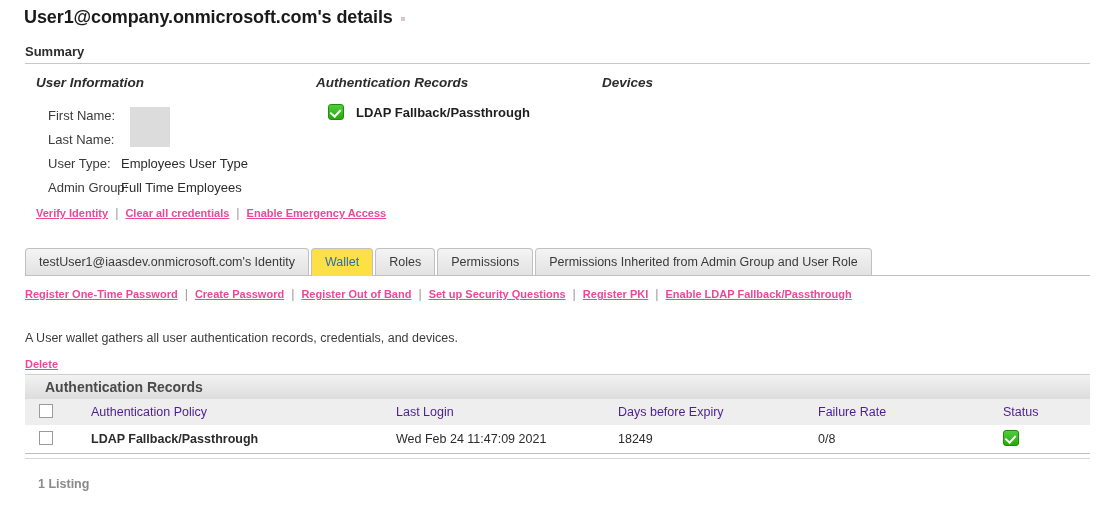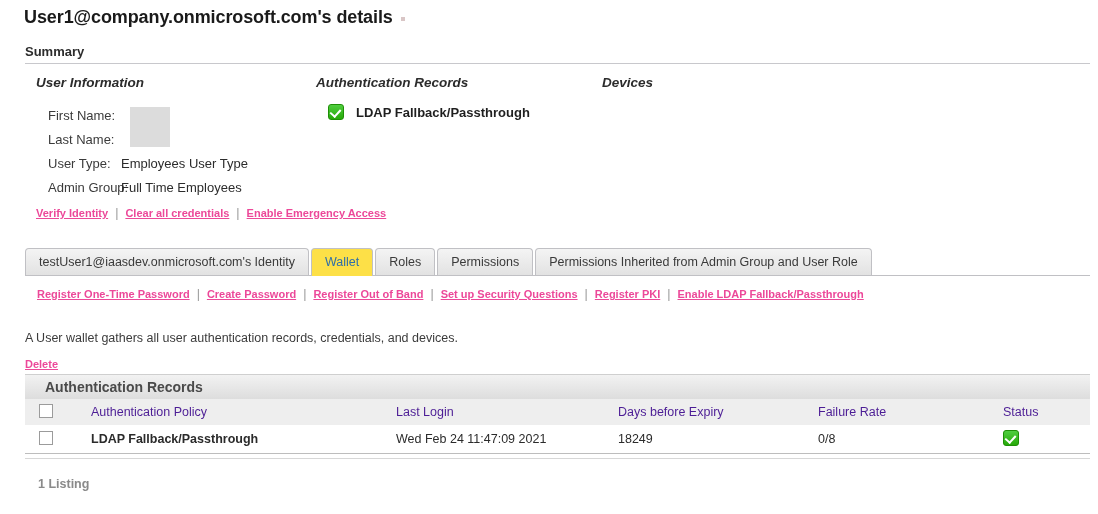--- a/index.html
+++ b/index.html
@@ -195,21 +195,21 @@
     background: #fde047;
     color: #2f6fa8;
     height: 28px;
     line-height: 27px;
     margin-bottom: -1px;
   }
 
   
   .action-links {
     position: absolute;
-    left: 37px;
+    left: 25px;
     top: 287px;
     white-space: nowrap;
     font-size: 12.5px;
   }
 
   .desc {
     position: absolute;
     left: 25px;
     top: 331px;
     font-size: 12.5px;

